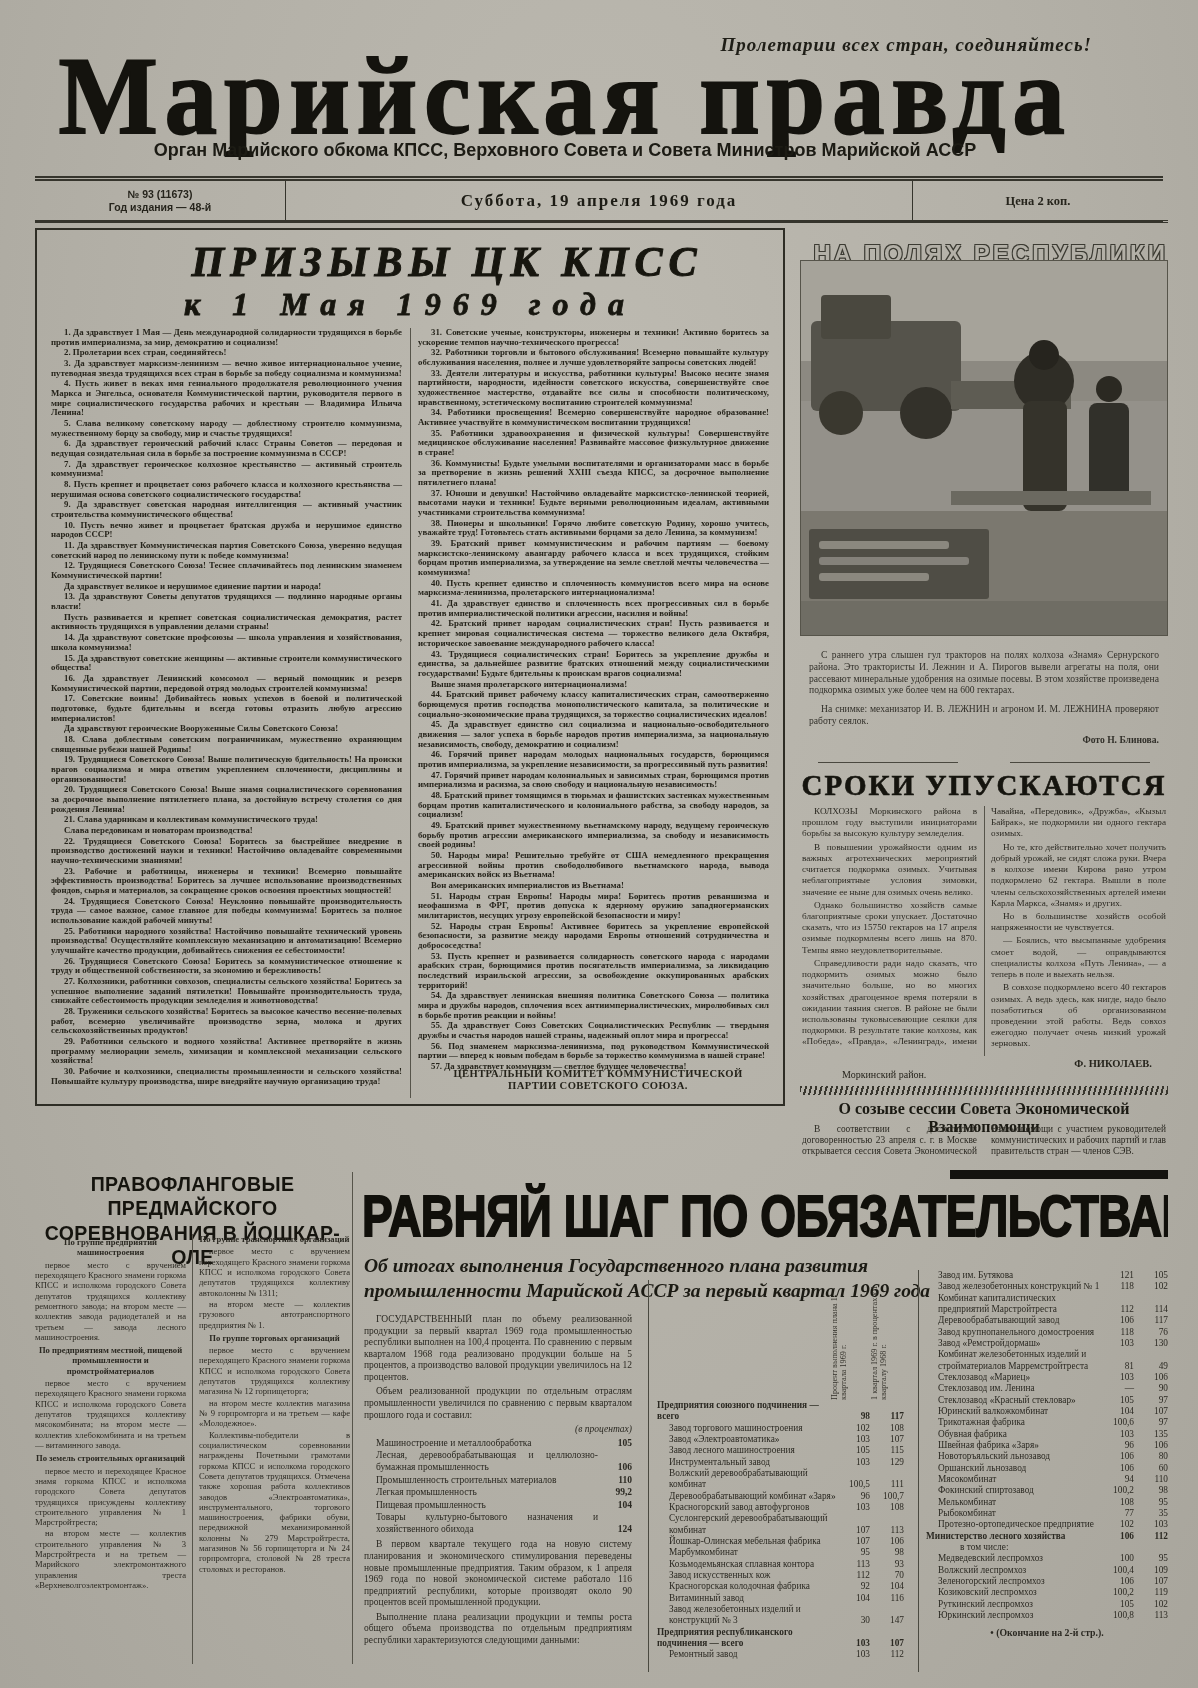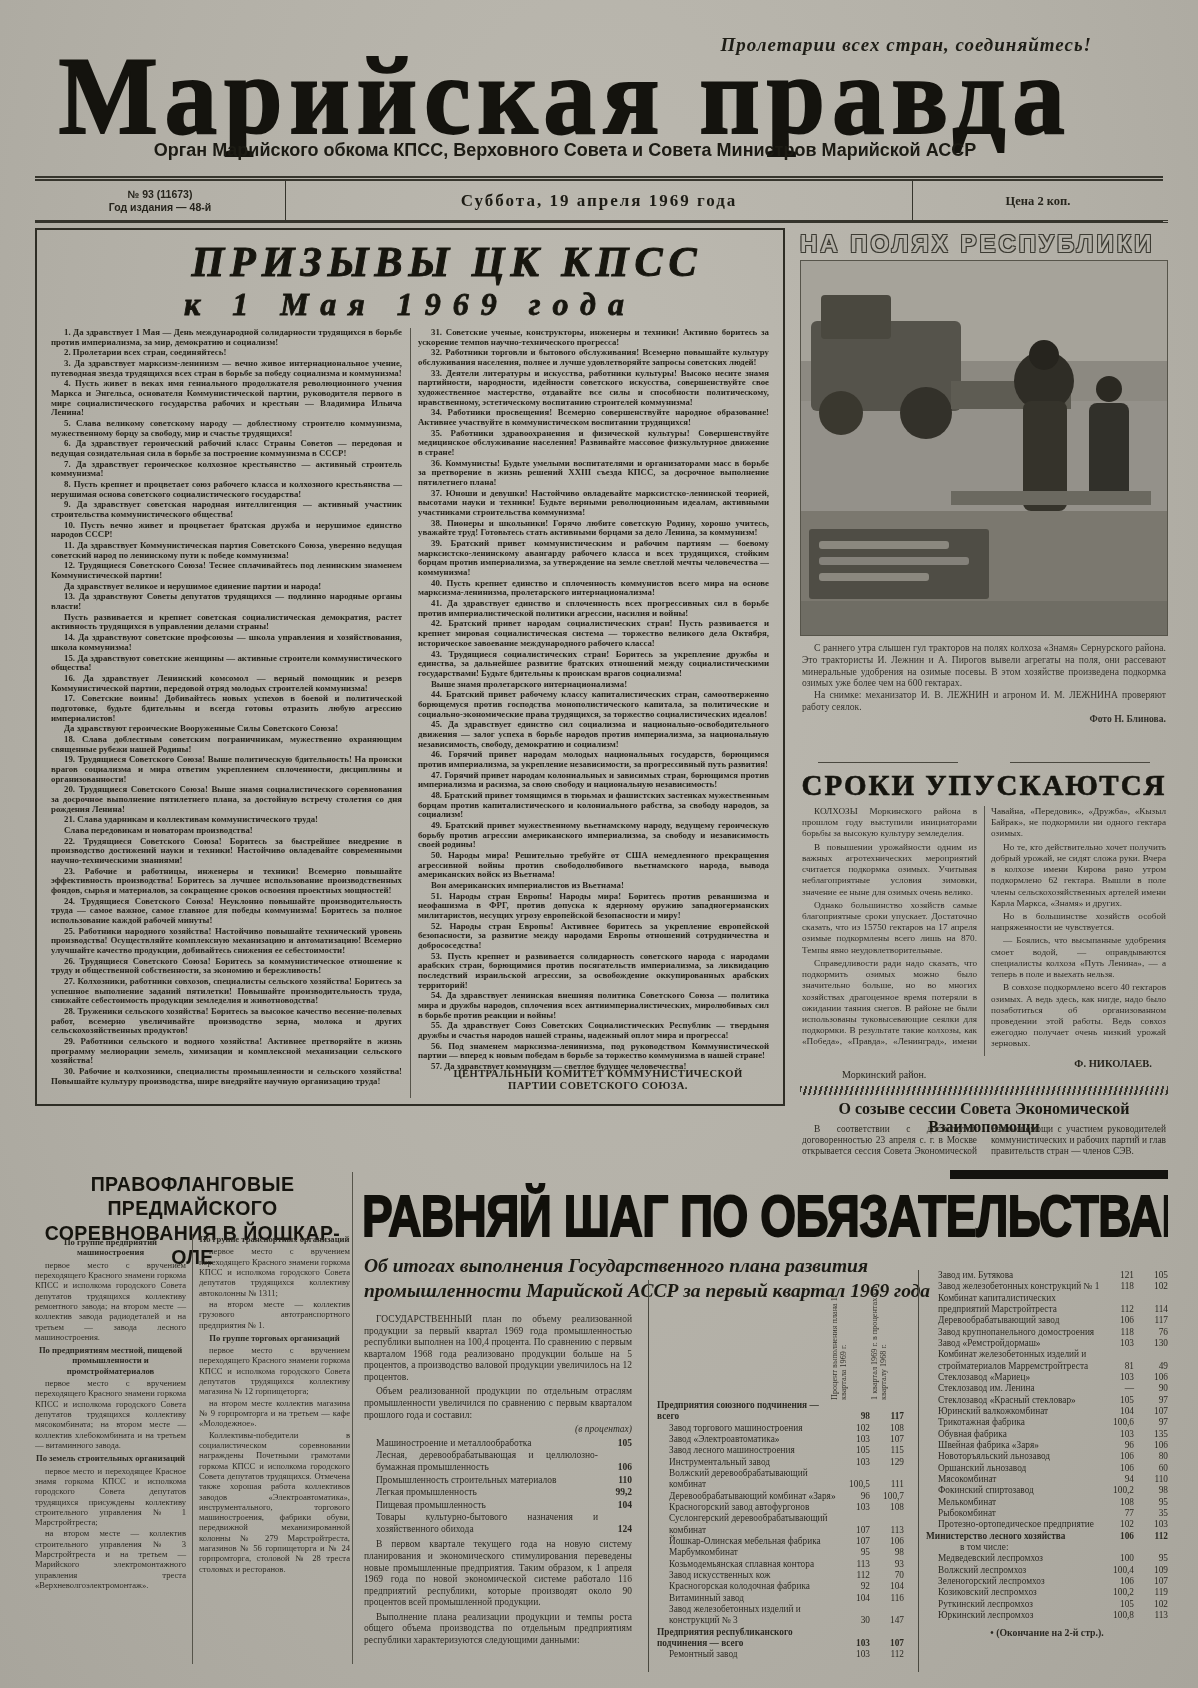--- a/index.html
+++ b/index.html
@@ -44,29 +44,29 @@
     font-size:32px;letter-spacing:12px;color:#17160f;-webkit-text-stroke:0.8px #17160f;}
   .calls-cols{left:14px;top:98px;right:14px;bottom:6px;overflow:hidden;
     column-count:2;column-gap:16px;column-rule:1px solid #56544a;
     font-size:8.8px;line-height:1.1;font-weight:bold;text-align:justify;color:#26241b;}
   .calls-cols p{margin:0 0 1px 0;text-indent:13px;}
   .calls-sig{margin-top:7px;text-align:center;font-weight:bold;font-size:10.6px;
     letter-spacing:.4px;text-indent:0 !important;}
 
   
   .rcol{left:800px;top:228px;width:368px;height:941px;overflow:hidden;}
-  .fields-head{left:0;top:2px;width:100%;text-align:left;
+  .fields-head{left:0;top:12px;width:100%;text-align:right;
     font-family:"Liberation Sans","DejaVu Sans",sans-serif;font-weight:bold;
     font-size:24px;letter-spacing:3px;color:#b3b0a7;
     text-shadow:-1px -1px 0 #3c3b33,1px -1px 0 #3c3b33,-1px 1px 0 #3c3b33,1px 1px 0 #3c3b33;}
   .photo{left:0;top:32px;width:368px;height:376px;overflow:hidden;
     border:1px solid #56544a;box-sizing:border-box;background:#8f8c84;}
   .caption{left:2px;top:414px;width:364px;font-size:9.6px;line-height:1.23;
     text-align:justify;color:#32302a;overflow:hidden;height:112px;}
-  .caption p{margin:0;text-indent:12px;}
+  .caption p{margin:7px;text-indent:12px;}
   .cap-credit{text-align:right;font-weight:bold;text-indent:0 !important;}
   .cap-rule-l{left:18px;top:534px;width:140px;height:0;border-top:1px solid #4a483f;}
   .cap-rule-r{left:210px;top:534px;width:140px;height:0;border-top:1px solid #4a483f;}
   .sroki-title{left:0;top:541px;width:100%;text-align:center;font-weight:bold;
     font-size:29px;letter-spacing:2px;color:#15140e;-webkit-text-stroke:.6px #15140e;}
   .sroki-body{left:2px;top:578px;width:364px;height:250px;overflow:hidden;
     column-count:2;column-gap:14px;column-rule:1px solid #56544a;
     font-size:9.2px;line-height:1.22;text-align:justify;color:#2b2922;}
   .sroki-body p{margin:0 0 2px 0;text-indent:12px;}
   .sroki-sig{left:2px;top:830px;width:350px;font-weight:bold;font-size:10.5px;}

